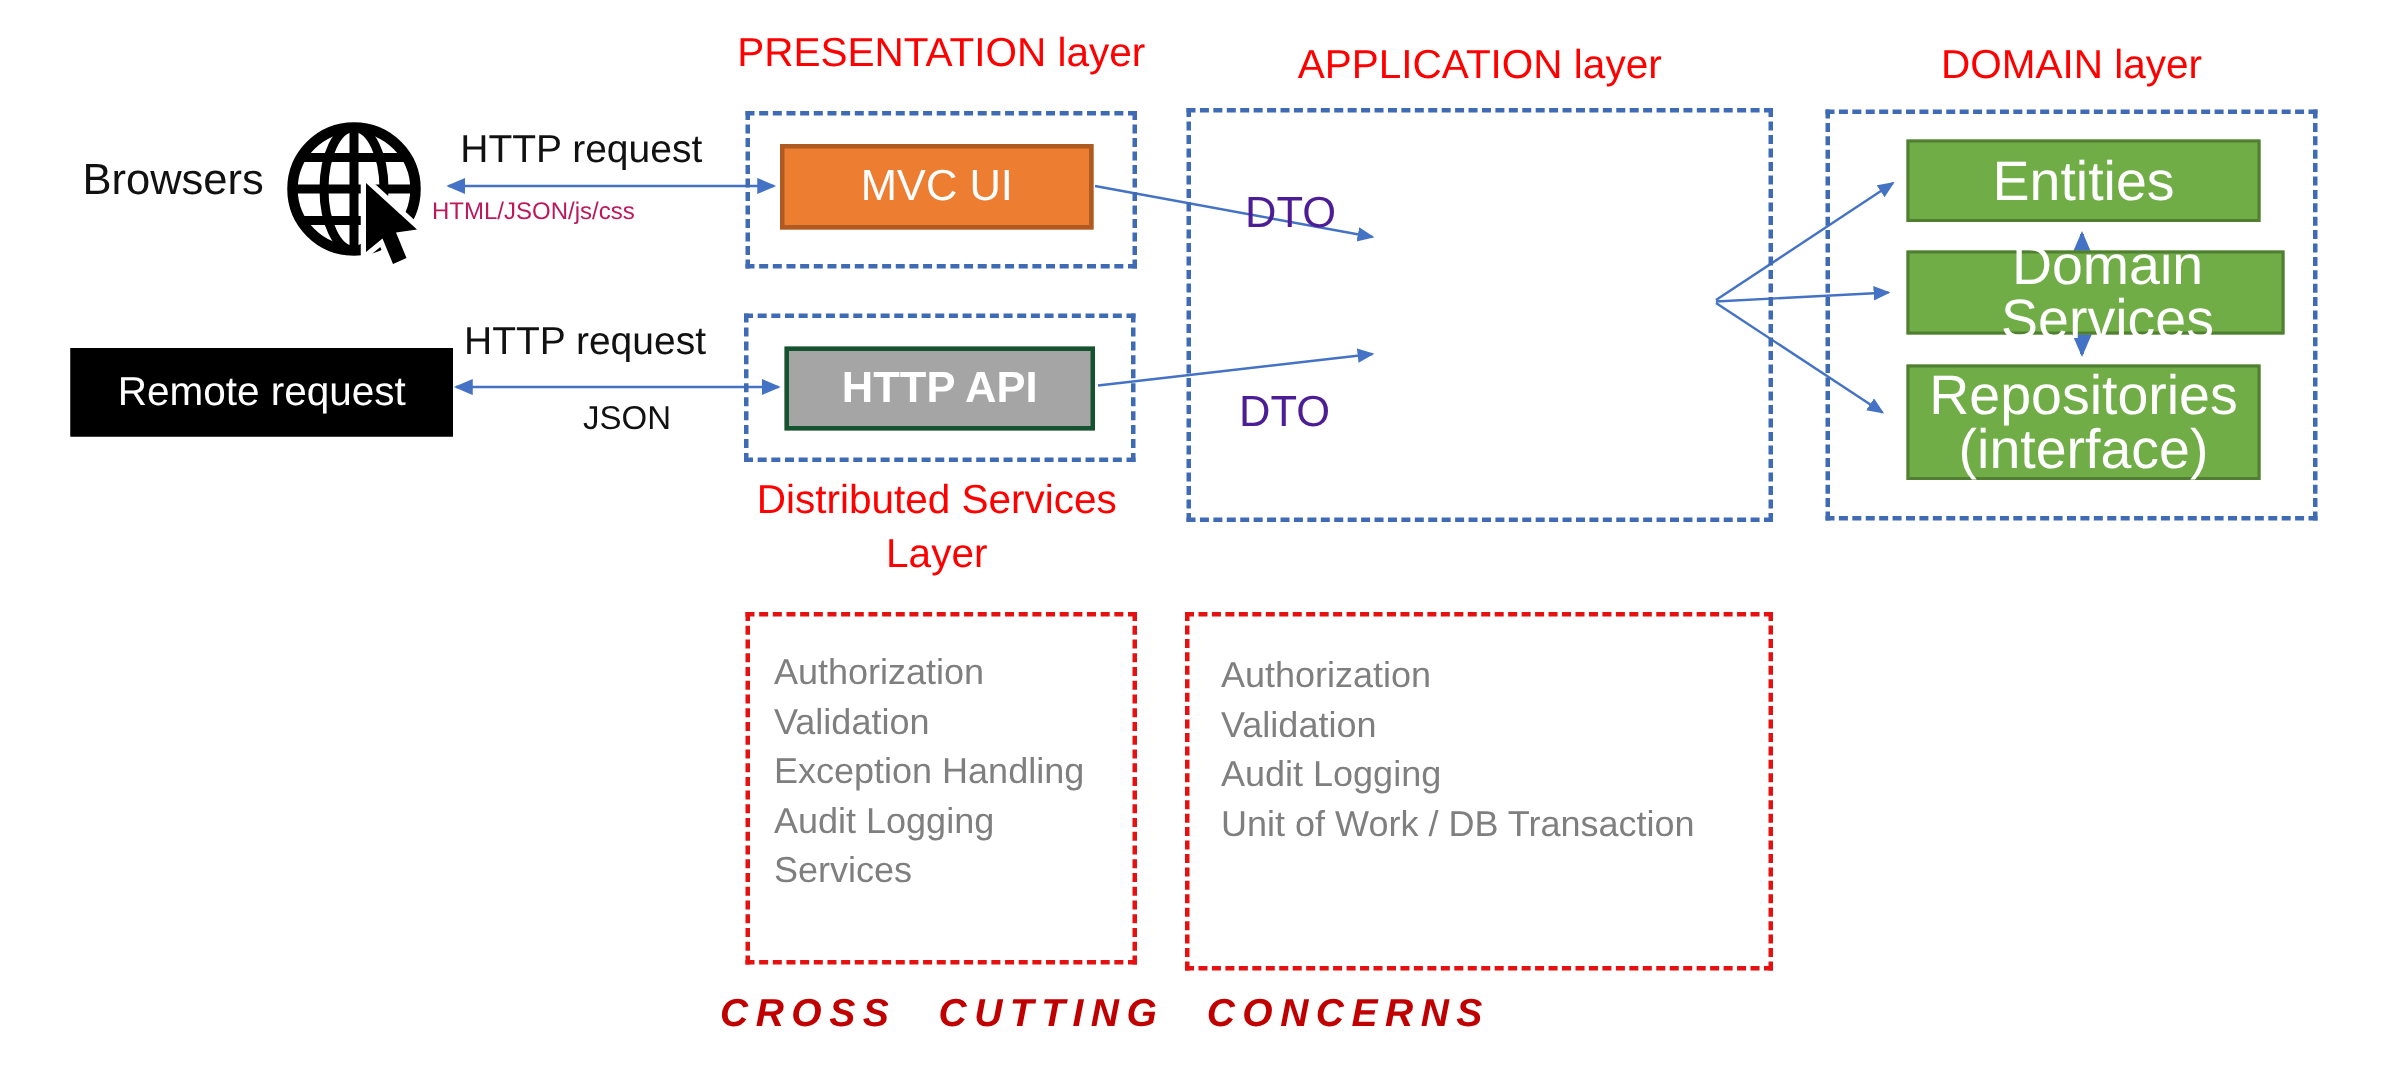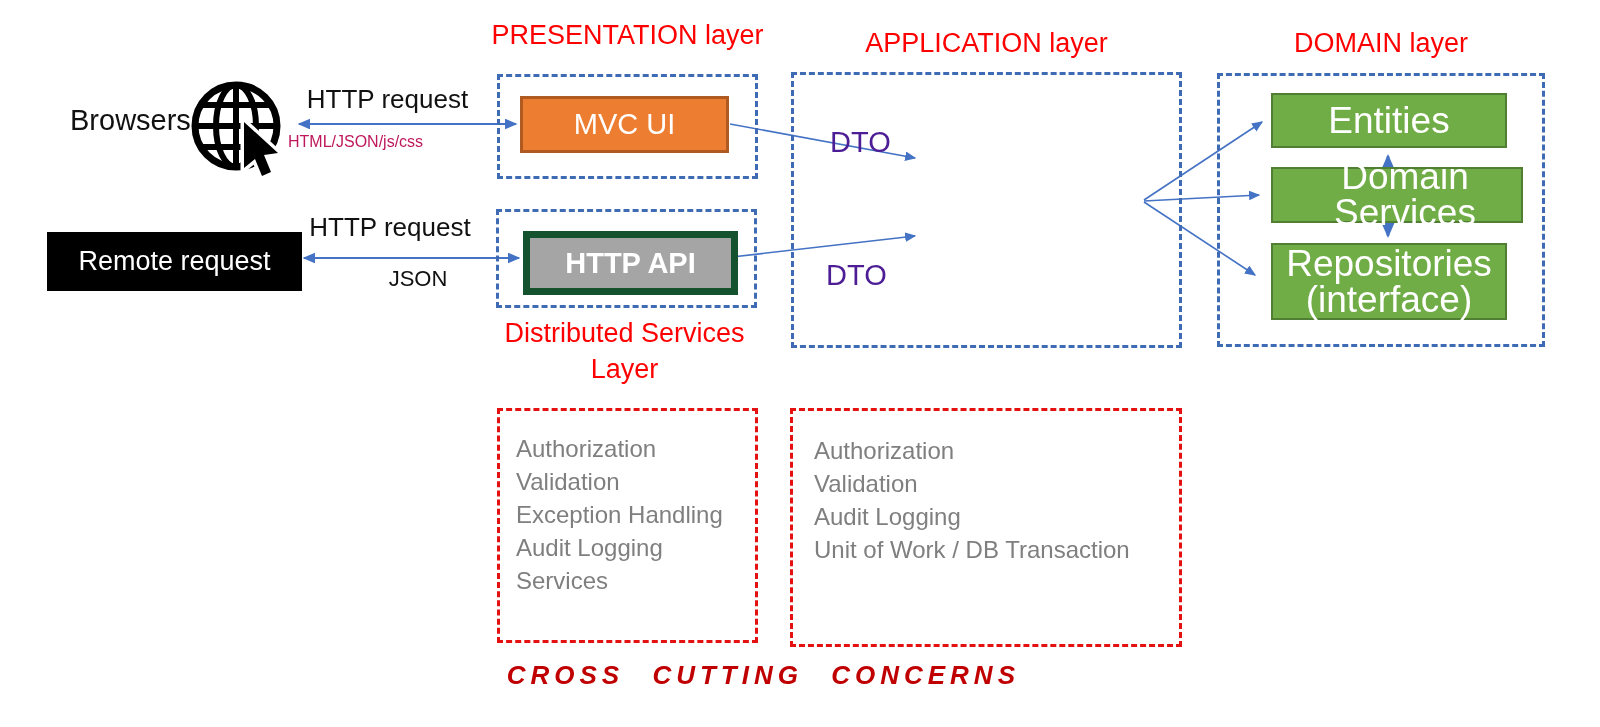--- a/index.html
+++ b/index.html
@@ -1,43 +1,43 @@
 <!DOCTYPE html>
 <html><head>
 <meta charset="utf-8">
 <style>
   html,body{margin:0;padding:0;background:#fff;}
   .canvas{
     position:relative;width:1600px;height:727px;background:#ffffff;overflow:hidden;
     font-family:"Liberation Sans",sans-serif;
   }
   .abs{position:absolute;}
-  .txt{position:absolute;white-space:nowrap;margin-left:15px;}
+  .txt{position:absolute;white-space:nowrap;}
   
   .layer-title{position:absolute;color:#ff0000;font-size:27px;text-align:center;white-space:nowrap;}
   
   .blue-dash{position:absolute;border:3px dashed #3f6bb5;background:transparent;}
   .red-dash{position:absolute;border:3px dashed #e51010;background:transparent;}
   
   .node{position:absolute;display:flex;align-items:center;justify-content:center;
         color:#ffffff;text-align:center;white-space:pre-line;}
   .node.orange{background:#ed7d31;border:3px solid #ae5a21;font-weight:normal;font-size:29px;}
-  .node.gray{background:#a5a5a5;border:7px solid #14532d;font-weight:bold;font-size:29px;}
+  .node.gray{background:#a5a5a5;border:3px solid #14532d;font-weight:bold;font-size:29px;}
   .node.blue{background:#4472c4;border:3px solid #2f5597;font-weight:bold;font-size:28px;line-height:37px;}
   .node.green{background:#70ad47;border:2px solid #507e32;font-size:37px;line-height:36px;}
   .node.black{background:#000000;border:2px solid #000000;font-size:27px;}
   
   .conn-big{position:absolute;color:#111111;font-size:26px;text-align:center;white-space:nowrap;}
   .conn-small{position:absolute;color:#be185d;font-size:16px;text-align:left;white-space:nowrap;}
   .dto{position:absolute;color:#4c1d95;font-size:29px;white-space:nowrap;margin-top:16px;}
   
   .cc-list{position:absolute;color:#7f7f7f;font-size:24px;line-height:33px;}
   .cc-list div{white-space:nowrap;}
   .footer-cc{position:absolute;color:#c00000;font-size:26px;font-style:italic;font-weight:600;
-             letter-spacing:5px;word-spacing:16px;text-align:right;white-space:nowrap;}
+             letter-spacing:5px;word-spacing:16px;text-align:left;white-space:nowrap;}
   .dist-title{position:absolute;color:#ff0000;font-size:27px;line-height:36px;text-align:center;white-space:pre-line;}
   svg{display:block;}
 </style>
 </head>
 <body>
 
 <div class="canvas">
 
   <svg class="abs" style="left:0;top:0;" width="1600" height="727" viewBox="0 0 1600 727">
     <defs>

